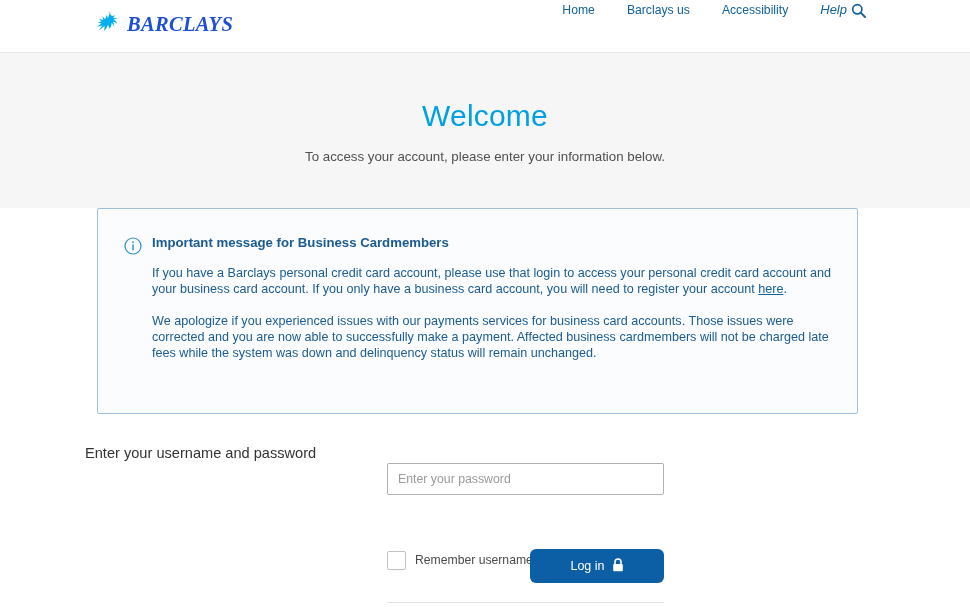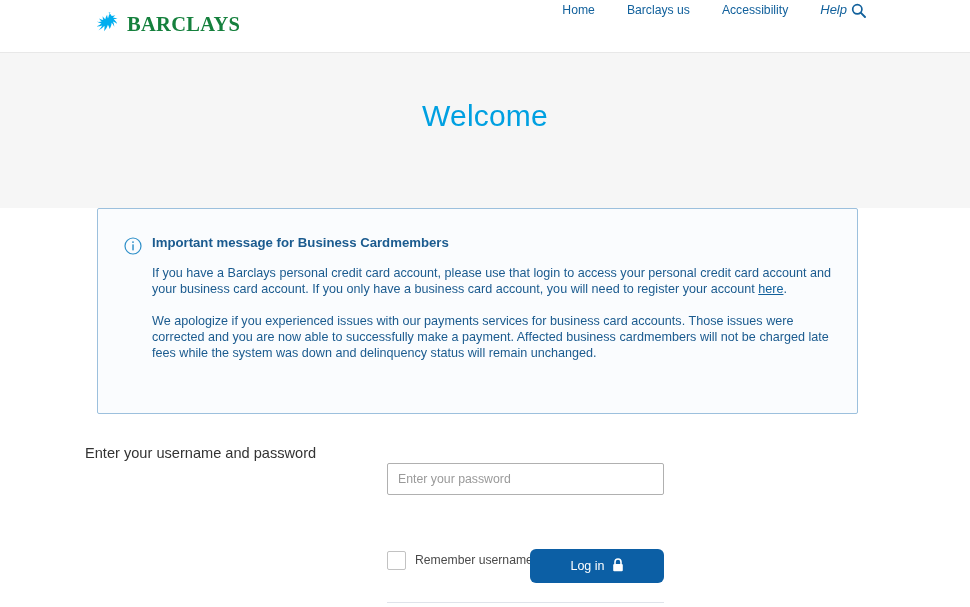--- a/index.html
+++ b/index.html
@@ -31,23 +31,24 @@
     display: flex;
     align-items: center;
     gap: 7px;
     cursor: pointer;
   }
   .eagle-icon { display: block; }
   .wordmark {
     font-size: 20.5px;
     font-weight: bold;
     letter-spacing: 0.3px;
-    color: #15803d;
+    color: #1d4ed8;
     line-height: 1;
     font-family: "Liberation Serif", serif;
+    font-style: italic;
   }
 
   .main-nav {
     position: absolute;
     right: 104px;
     top: 1px;
     display: flex;
     align-items: center;
     gap: 0;
   }
@@ -261,20 +262,21 @@
         <circle cx="6.3" cy="6.3" r="4.6" fill="none" stroke="#12619c" stroke-width="1.7"></circle>
         <line x1="9.7" y1="9.7" x2="14" y2="14" stroke="#12619c" stroke-width="1.9" stroke-linecap="round"></line>
       </svg>
     </span>
   </nav>
 
 </header>
 
 <section class="hero">
   <h1 class="hero-title">Welcome</h1>
+  <p class="hero-sub">To access your account, please enter your information below.</p>
 </section>
 
 <section class="info-box">
 
   <span class="info-icon">
     <svg width="18" height="18" viewBox="0 0 18 18" aria-hidden="true">
       <circle cx="9" cy="9" r="8" fill="none" stroke="#2d8fc9" stroke-width="1.2"></circle>
       <circle cx="9" cy="5.1" r="0.95" fill="#2d8fc9"></circle>
       <rect x="8.3" y="7.2" width="1.45" height="6.2" rx="0.6" fill="#2d8fc9"></rect>
     </svg>

